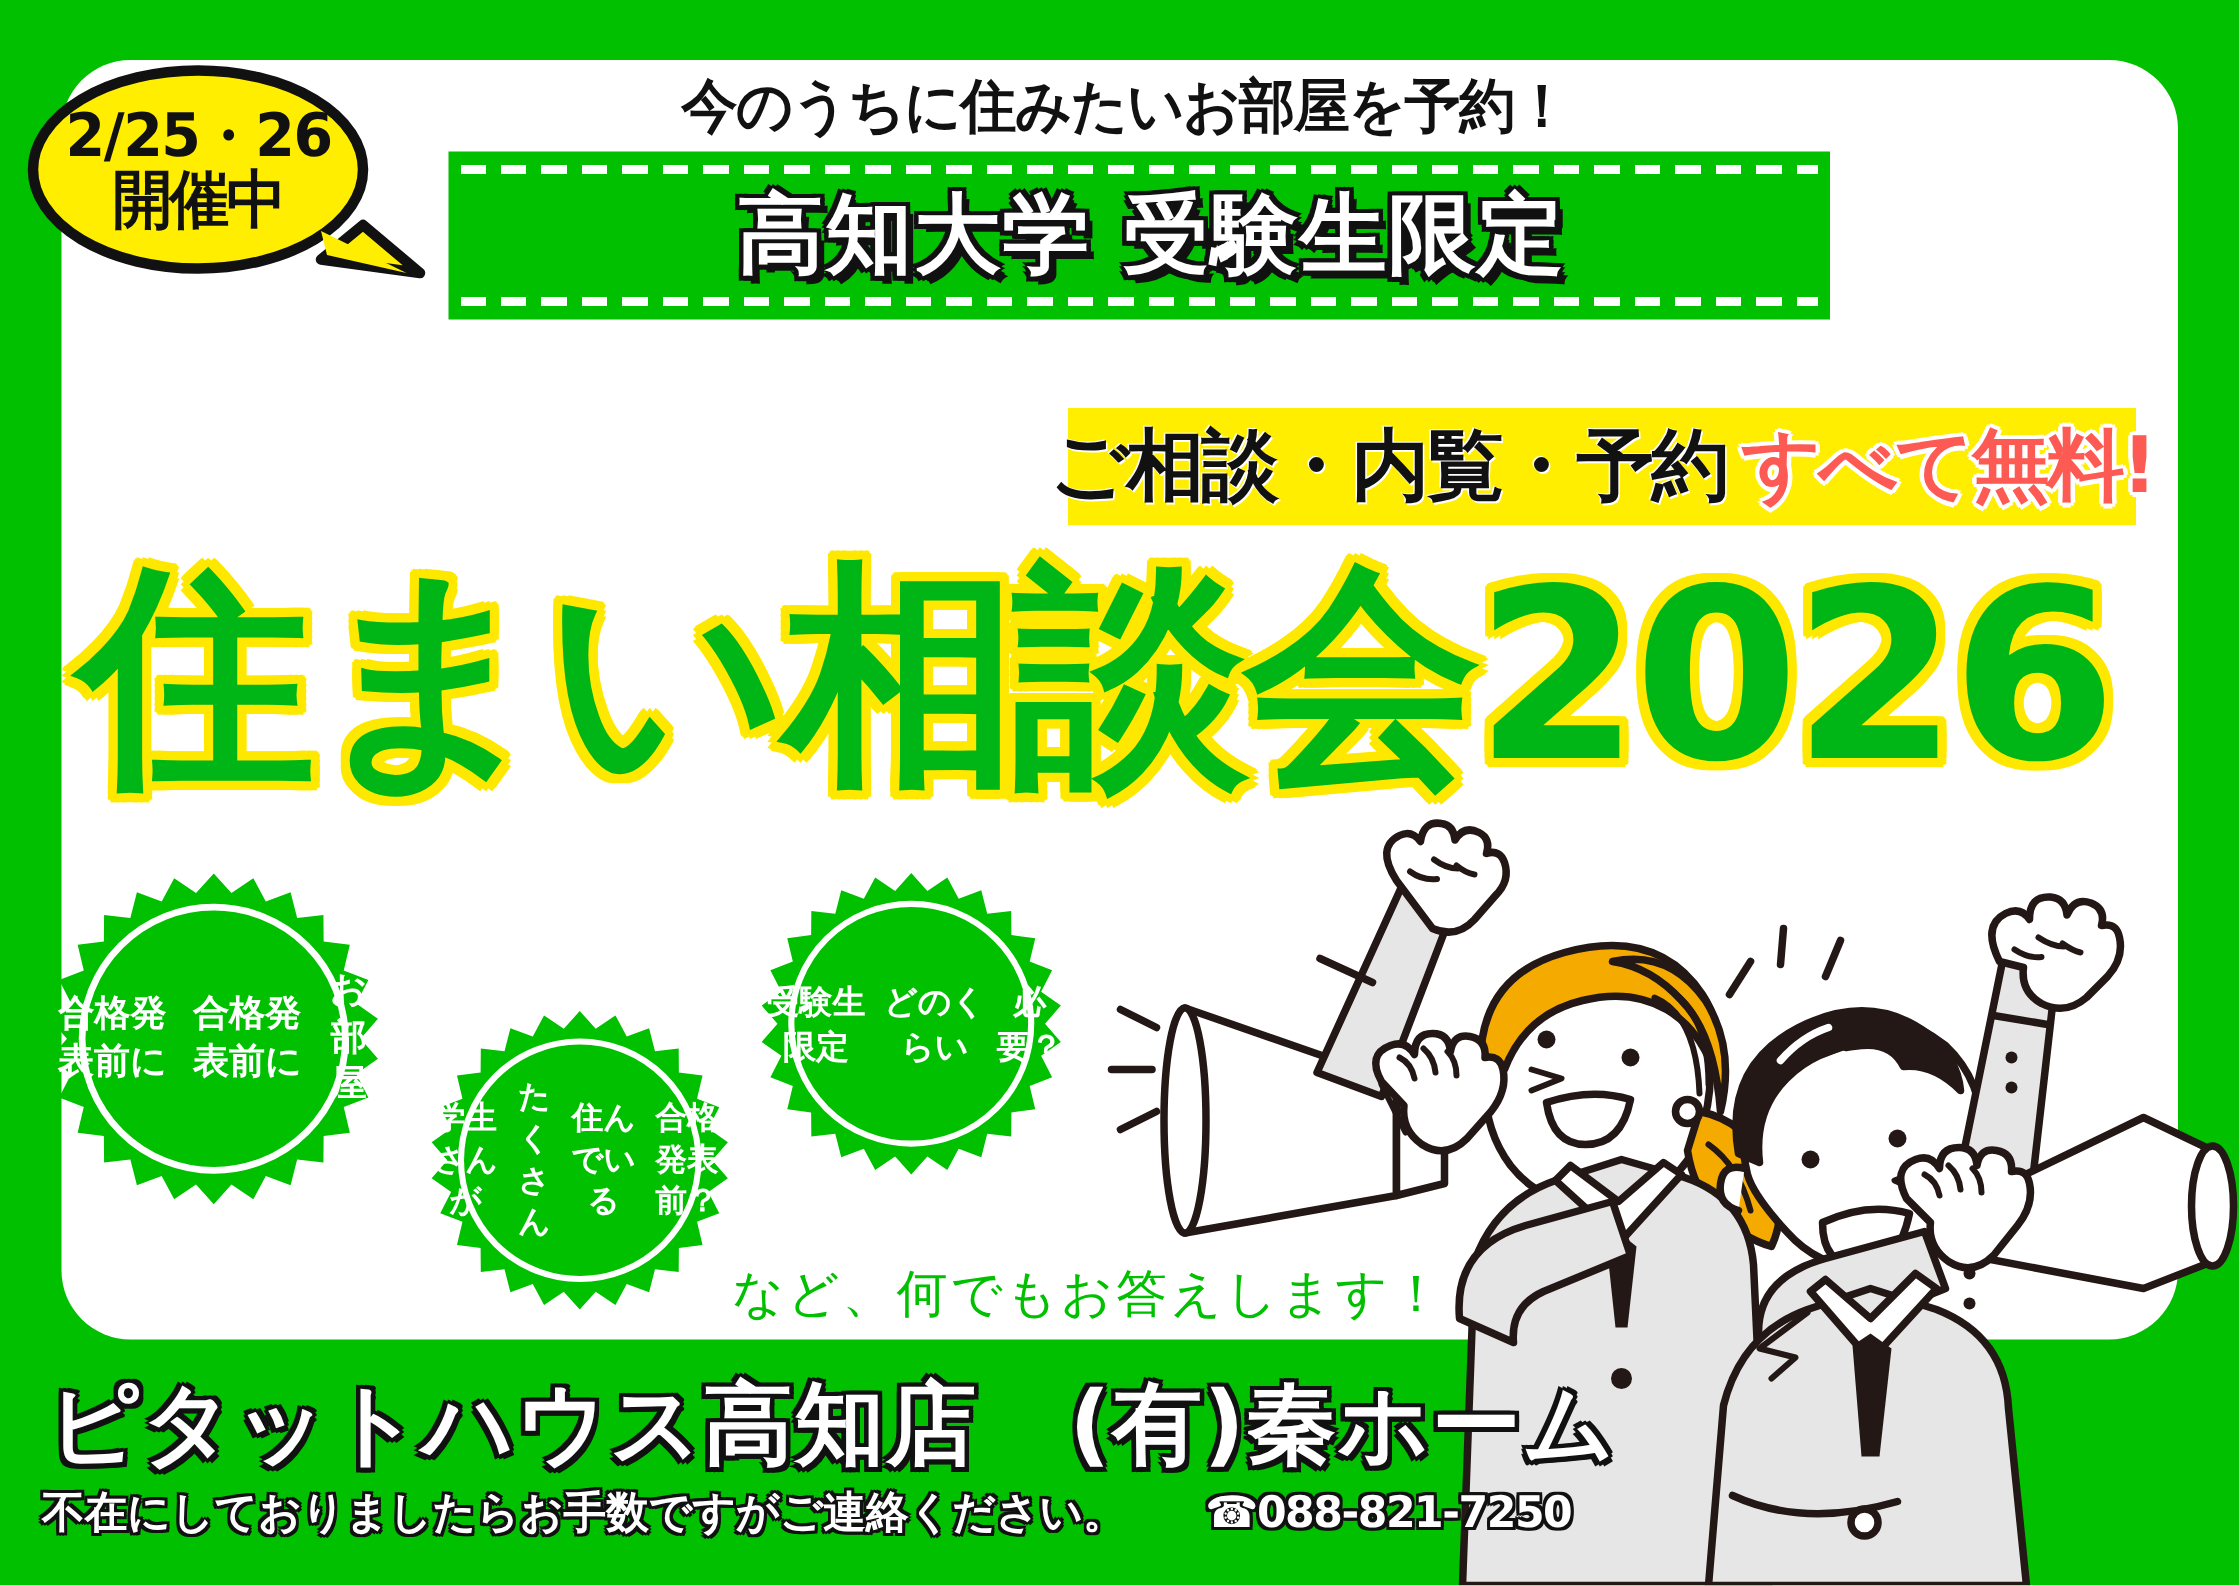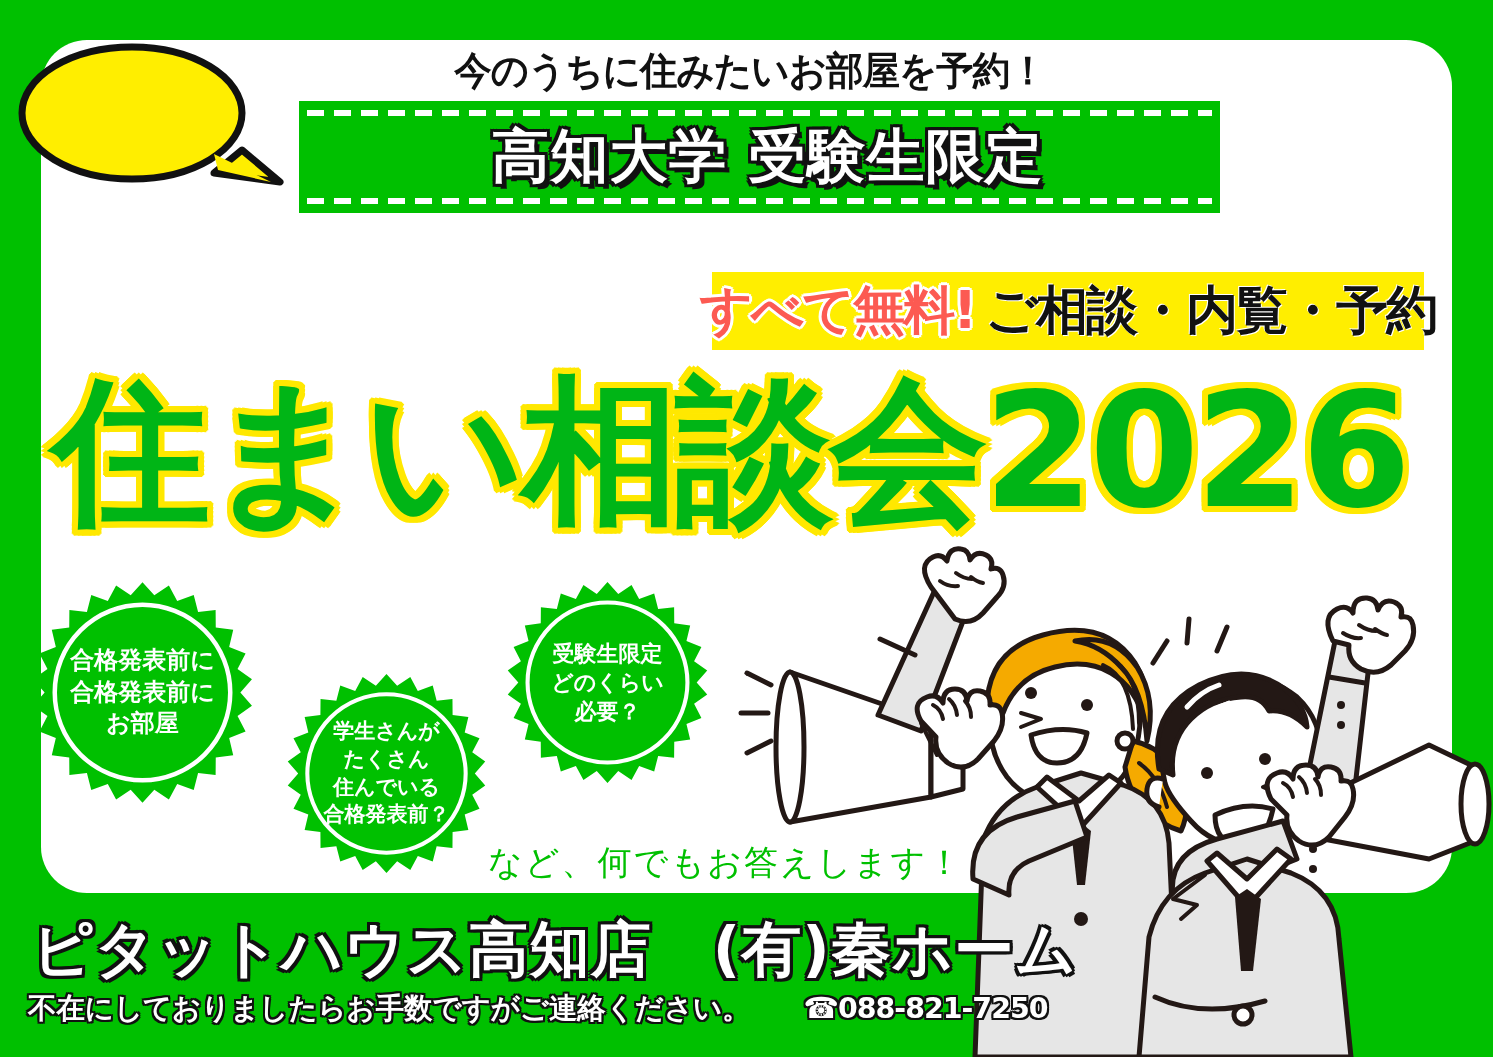--- a/index.html
+++ b/index.html
@@ -167,21 +167,21 @@
     position: absolute;
     z-index: 16;
   }
   .badge svg { position: absolute; left: 0; top: 0; }
   .badge-text {
     position: absolute;
     left: 0; top: 0;
     width: 100%;
     height: 100%;
     display: flex;
-    flex-direction: column;
+    flex-direction: row;
     align-items: center;
     justify-content: center;
     color: #ffffff;
     font-weight: 700;
     line-height: 1.32;
     text-align: center;
     pointer-events: none;
     font-family: Liberation Serif, serif;
   }
   #badge-1 { left: 30px; top: 580px; width: 225px; height: 225px; }
@@ -262,33 +262,37 @@
 <div id="poster">
 
   <div id="white-panel"></div>
 
   <div id="bubble">
     <svg viewBox="0 0 262 150" xmlns="http://www.w3.org/2000/svg">
       <path d="M224 108 L262 140 L196 131 Z" fill="#ffee00" stroke="#111111" stroke-width="7" stroke-linejoin="round"></path>
       <ellipse cx="114" cy="71" rx="110" ry="66" fill="#ffee00" stroke="#111111" stroke-width="7"></ellipse>
       <path d="M196 112 L253 140 L200 128 Z" fill="#ffee00" stroke="none"></path>
     </svg>
+    <div id="bubble-text">
+      <div class="bubble-line l1">2/25・26</div>
+      <div class="bubble-line l2">開催中</div>
+    </div>
   </div>
 
   <div id="top-headline">今のうちに住みたいお部屋を予約！</div>
 
   <div id="green-banner">
     <span id="banner-text">高知大学 受験生限定</span>
   </div>
 
   <div class="big-title" id="title-line2">住まい相談会2026</div>
 
   <div id="free-box">
+    <span id="free-a">ご相談・内覧・予約</span>
     <span id="free-b">すべて無料!</span>
-    <span id="free-a">ご相談・内覧・予約</span>
   </div>
 
   <div class="badge" id="badge-1">
     <svg width="225" height="225" viewBox="0 0 200 200" xmlns="http://www.w3.org/2000/svg">
       <g class="seal-gear" fill="#00c000">
           <path d="M100.00 2.00 L110.49 13.63 L123.45 4.85 L130.85 18.65 L145.54 13.23 L149.42 28.40 L164.99 26.65 L165.12 42.31 L180.65 44.33 L177.03 59.57 L191.63 65.25 L184.47 79.18 L197.29 88.19 L187.00 100.00 L197.29 111.81 L184.47 120.82 L191.63 134.75 L177.03 140.43 L180.65 155.67 L165.12 157.69 L164.99 173.35 L149.42 171.60 L145.54 186.77 L130.85 181.35 L123.45 195.15 L110.49 186.37 L100.00 198.00 L89.51 186.37 L76.55 195.15 L69.15 181.35 L54.46 186.77 L50.58 171.60 L35.01 173.35 L34.88 157.69 L19.35 155.67 L22.97 140.43 L8.37 134.75 L15.53 120.82 L2.71 111.81 L13.00 100.00 L2.71 88.19 L15.53 79.18 L8.37 65.25 L22.97 59.57 L19.35 44.33 L34.88 42.31 L35.01 26.65 L50.58 28.40 L54.46 13.23 L69.15 18.65 L76.55 4.85 L89.51 13.63 Z" fill="#00c000"></path>
         </g>
       <circle cx="100" cy="100" r="78" fill="none" stroke="#ffffff" stroke-width="4"></circle>
     </svg>
     <div class="badge-text">

